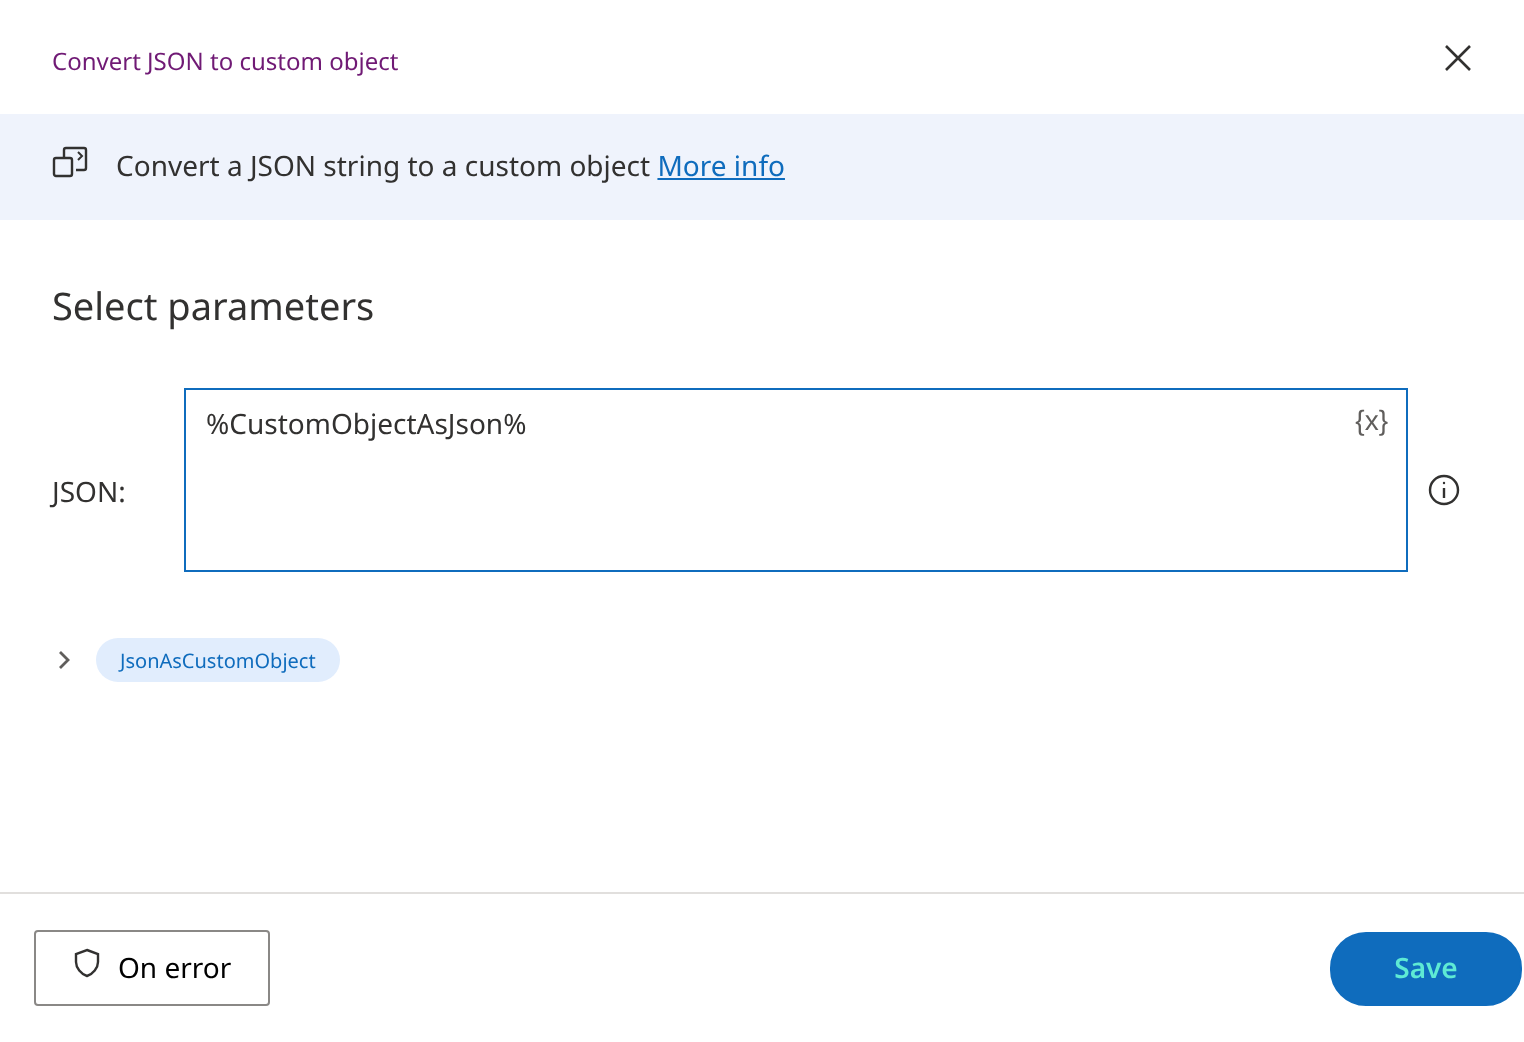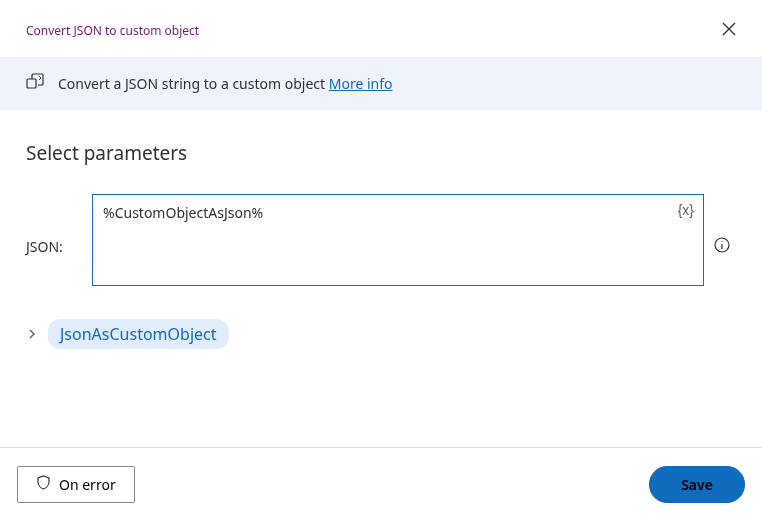--- a/index.html
+++ b/index.html
@@ -118,26 +118,26 @@
     }
     .expand-chevron svg { width: 12px; height: 12px; }
     .vars-label {
       color: #323130;
     }
     .var-chip {
       background: #e1edfd;
       color: #0f6cbd;
       padding: 4px 12px;
       border-radius: 12px;
-      font-size: 16px;
+      font-size: 10px;
       cursor: pointer;
     }
     .footer {
       border-top: 1px solid #e1dfdd;
-      padding: 18px 17px 18px 17px;
+      padding: 18px 1px 18px 17px;
       display: flex;
       align-items: center;
       justify-content: space-between;
       margin-top: auto;
     }
     .btn {
       border: 1px solid #8a8886;
       background: #ffffff;
       padding: 8px 18px;
       font-size: 14px;
@@ -146,21 +146,21 @@
       font-family: inherit;
       display: inline-flex;
       align-items: center;
       gap: 8px;
       min-width: 96px;
       justify-content: center;
     }
     .btn-primary {
       background: #0f6cbd;
       border-color: #0f6cbd;
-      color: #000000;
+      color: #5eead4;
       font-weight: 600;
       border-radius: 18px;
     }
     .footer-right {
       display: flex;
       gap: 10px;
     }
     .shield-icon svg { width: 15px; height: 15px; }
   </style>
 </head>

